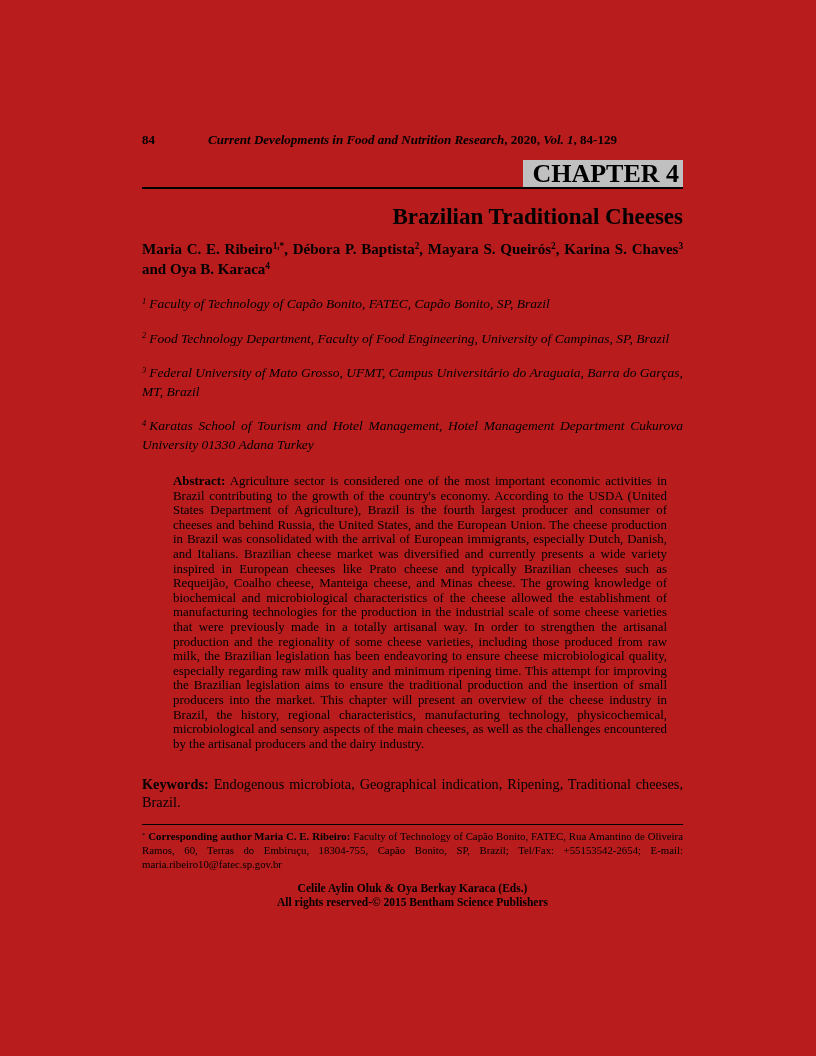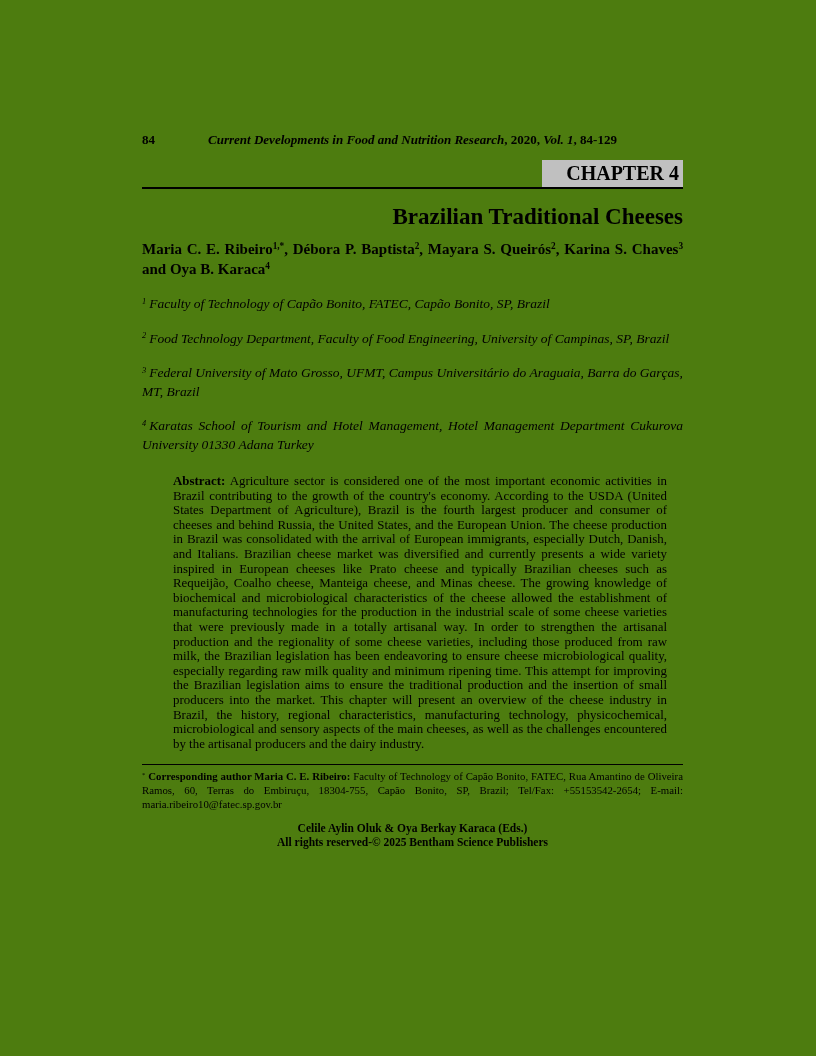--- a/index.html
+++ b/index.html
@@ -5,21 +5,21 @@
   html, body {
     margin: 0;
     padding: 0;
     background: #ffffff;
   }
   .page {
     position: relative;
     width: 816px;
     height: 1056px;
     margin: 0 auto;
-    background: #4d7c0f;
+    background: #b91c1c;
     color: #000000;
     font-family: "Liberation Serif", "DejaVu Serif", serif;
     box-sizing: border-box;
     padding: 131px 133px 0 142px;
     overflow: hidden;
   }
   .page-header {
     position: relative;
     height: 17px;
     font-size: 13px;
@@ -37,24 +37,24 @@
   }
   .it { font-style: italic; }
   .chapter-row {
     margin-top: 12px;
     border-bottom: 2.5px solid #000000;
     text-align: right;
   }
   .chapter-badge {
     display: inline-block;
     background: var(--badge-bg, #c0c0c0);
-    font-size: 20px;
+    font-size: 26px;
     font-weight: bold;
     line-height: 25px;
-    padding: 1px 4px 1px 24px;
+    padding: 1px 4px 1px 9px;
     vertical-align: bottom;
   }
   .title {
     margin: 14px 0 0 0;
     font-size: 23px;
     font-weight: bold;
     line-height: 28px;
     text-align: right;
   }
   .authors {
@@ -132,21 +132,22 @@
 
   <div class="affiliations">
     <p class="affiliation"><sup>1</sup><span>Faculty of Technology of Capão Bonito, FATEC, Capão Bonito, SP, Brazil</span></p>
     <p class="affiliation"><sup>2</sup><span>Food Technology Department, Faculty of Food Engineering, University of Campinas, SP, Brazil</span></p>
     <p class="affiliation"><sup>3</sup><span>Federal University of Mato Grosso, UFMT, Campus Universitário do Araguaia, Barra do Garças, MT, Brazil</span></p>
     <p class="affiliation"><sup>4</sup><span>Karatas School of Tourism and Hotel Management, Hotel Management Department Cukurova University 01330 Adana Turkey</span></p>
   </div>
 
   <p class="abstract"><span class="abstract-label">Abstract:</span> <span>Agriculture sector is considered one of the most important economic activities in Brazil contributing to the growth of the country's economy. According to the USDA (United States Department of Agriculture), Brazil is the fourth largest producer and consumer of cheeses and behind Russia, the United States, and the European Union. The cheese production in Brazil was consolidated with the arrival of European immigrants, especially Dutch, Danish, and Italians. Brazilian cheese market was diversified and currently presents a wide variety inspired in European cheeses like Prato cheese and typically Brazilian cheeses such as Requeijão, Coalho cheese, Manteiga cheese, and Minas cheese. The growing knowledge of biochemical and microbiological characteristics of the cheese allowed the establishment of manufacturing technologies for the production in the industrial scale of some cheese varieties that were previously made in a totally artisanal way. In order to strengthen the artisanal production and the regionality of some cheese varieties, including those produced from raw milk, the Brazilian legislation has been endeavoring to ensure cheese microbiological quality, especially regarding raw milk quality and minimum ripening time. This attempt for improving the Brazilian legislation aims to ensure the traditional production and the insertion of small producers into the market. This chapter will present an overview of the cheese industry in Brazil, the history, regional characteristics, manufacturing technology, physicochemical, microbiological and sensory aspects of the main cheeses, as well as the challenges encountered by the artisanal producers and the dairy industry.</span></p>
 
+  <p class="keywords"><span class="keywords-label">Keywords:</span> <span>Endogenous microbiota, Geographical indication, Ripening, Traditional cheeses, Brazil.</span></p>
 
   <p class="footnote"><sup>*</sup> <span class="footnote-label">Corresponding author Maria C. E. Ribeiro:</span><span> Faculty of Technology of Capão Bonito, FATEC, Rua Amantino de Oliveira Ramos, 60, Terras do Embiruçu, 18304-755, Capão Bonito, SP, Brazil; Tel/Fax: +55153542-2654; E-mail: maria.ribeiro10@fatec.sp.gov.br</span></p>
 
   <div class="imprint">
     <div>Celile Aylin Oluk &amp; Oya Berkay Karaca (Eds.)</div>
-    <div>All rights reserved-© 2025 Bentham Science Publishers</div>
+    <div>All rights reserved-© 2015 Bentham Science Publishers</div>
   </div>
 
 </div>
 
 </body></html>

